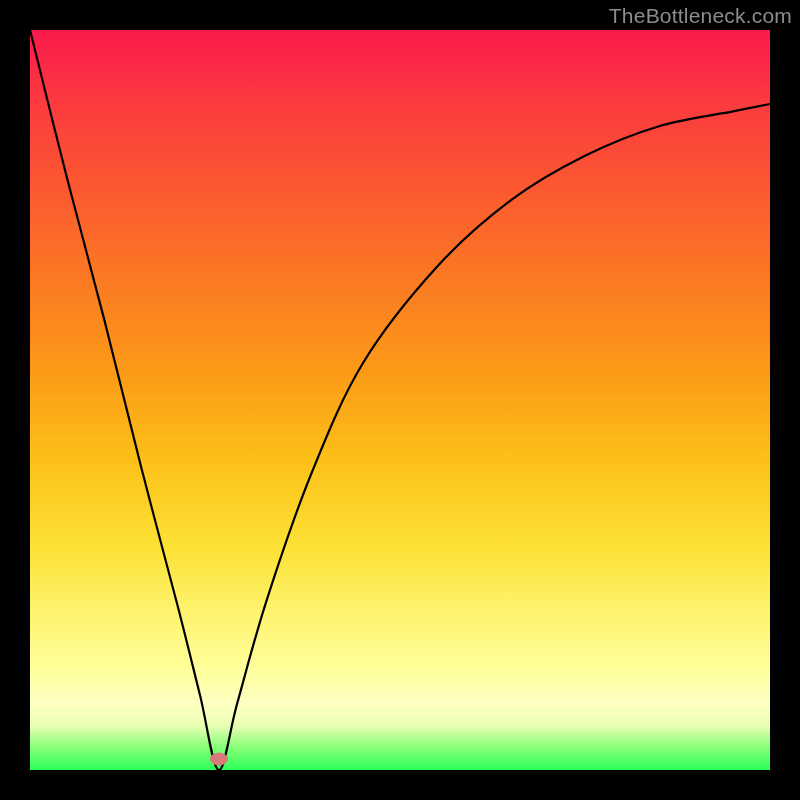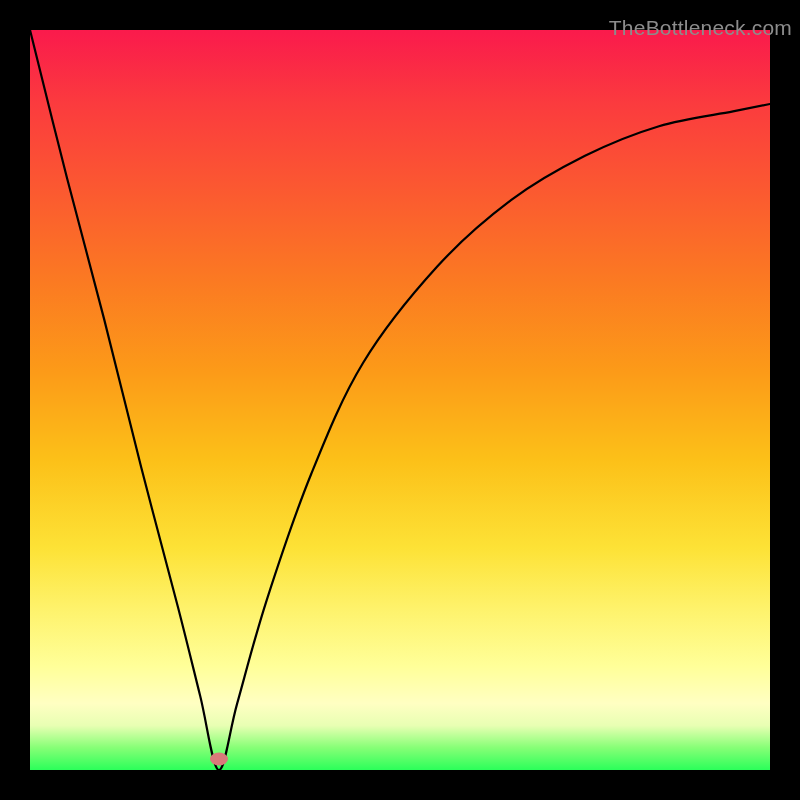--- a/index.html
+++ b/index.html
@@ -48,21 +48,20 @@
     transform: translate(-50%, -50%);
   }
   .watermark {
     position: absolute;
     top: 4px;
     right: 8px;
     color: #8c8c8c;
     font-size: 21px;
     text-align: right;
     letter-spacing: 0.2px;
-    margin-top: 12px;
   }
   svg.curve {
     position: absolute;
     left: 0;
     top: 0;
   }
 </style>
 </head>
 <body>
 

